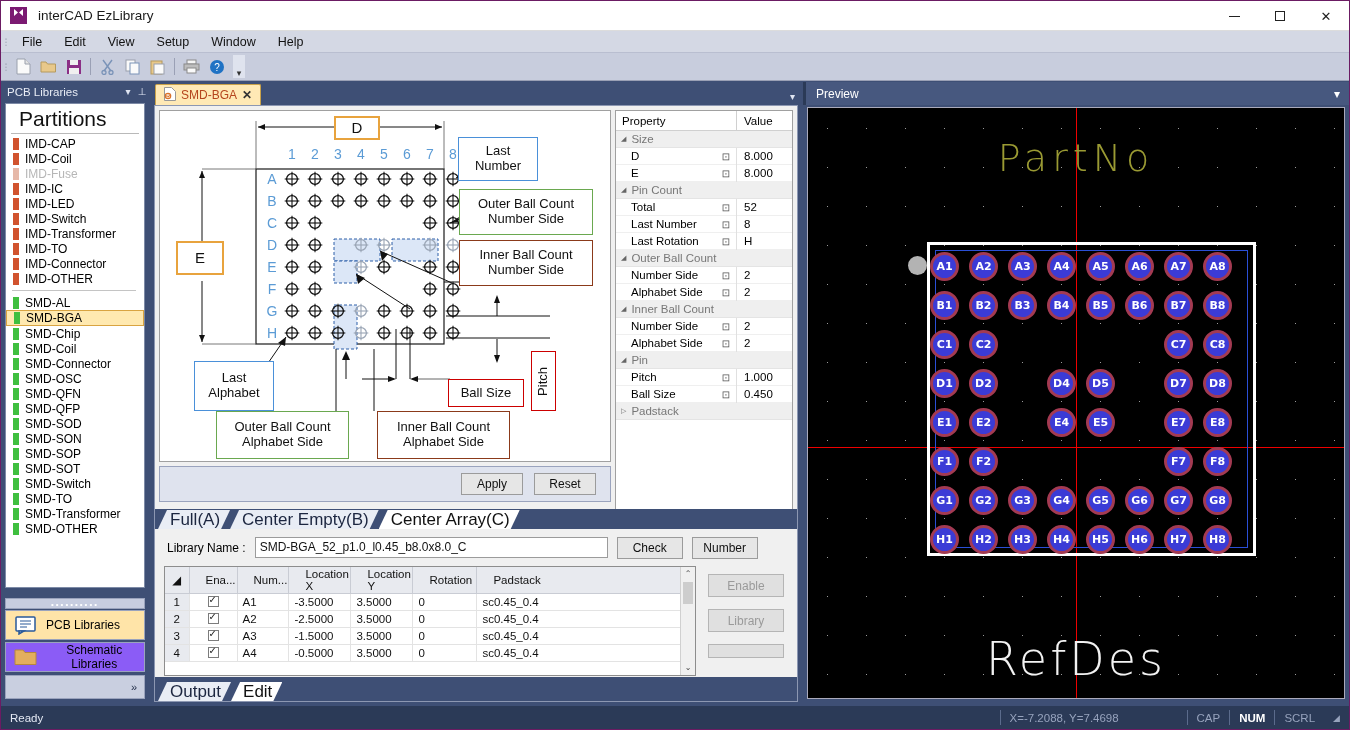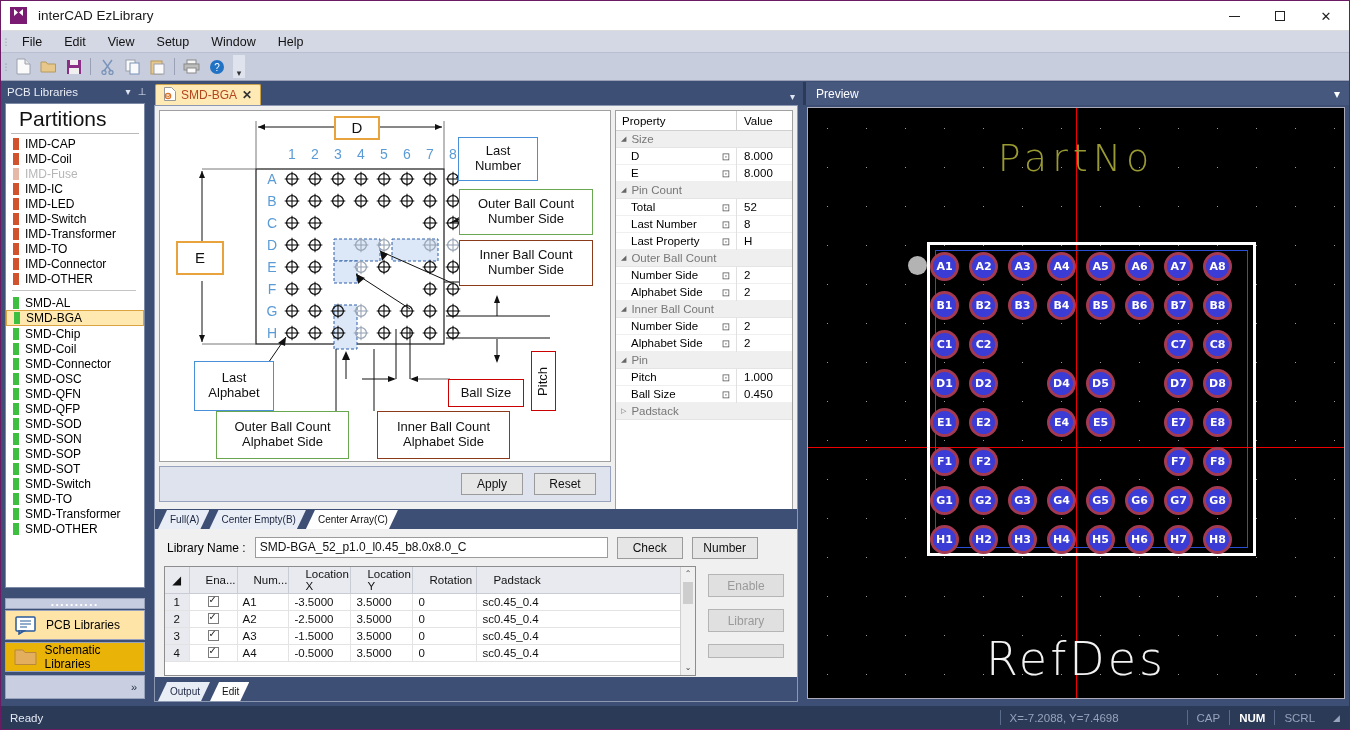--- a/index.html
+++ b/index.html
@@ -63,21 +63,21 @@
   .prow.dis { color:#b6b6b6; }
   .psep { height:1px; background:#c4c4c4; margin:4px 8px 4px 6px; }
 
   .dockgrip { position:absolute; left:4px; right:4px; bottom:96px; height:11px;
               background:#c7cde0; color:#fff; font-size:8px; text-align:center;
               letter-spacing:2px; line-height:11px; border:1px solid #9aa3bd; }
   .dockbtn { position:absolute; left:4px; right:4px; height:30px;
              display:flex; align-items:center; padding-left:8px;
              border:1px solid #9aa3bd; font-size:12px; }
   .dockbtn.b1 { bottom:65px; background:#ffe4a8; }
-  .dockbtn.b2 { bottom:33px; background:#eab308; }
+  .dockbtn.b2 { bottom:33px; background:#8b5cf6;text-align:center; }
   .dockbtn .gl { width:26px; height:20px; margin-right:6px; display:flex;
                  align-items:center; justify-content:center; }
   .dockbar { position:absolute; left:4px; right:4px; bottom:6px; height:24px;
              background:#c9cfe0; border:1px solid #9aa3bd;
              display:flex; align-items:center; justify-content:flex-end;
              padding-right:7px; font-size:11px; color:#1e2a44; }
 
   
   .center { position:absolute; left:150px; top:0; right:548px; bottom:0;
             background:#3e4f75; }
@@ -114,21 +114,21 @@
   .applybar { position:absolute; left:4px; top:360px; width:452px; height:36px;
               background:#dfe3ee; border:1px solid #9aa3bd; display:flex;
               align-items:center; justify-content:flex-end; gap:11px; padding-right:14px; }
   .btn { background:#e6e6e6; border:1px solid #9b9b9b; height:22px;
          min-width:62px; font-size:12px; display:flex; align-items:center;
          justify-content:center; color:#111; }
   .btn.dis { color:#9a9a9a; background:#e0e0e0; border-color:#b5b5b5; }
 
   .subtabs { position:absolute; left:0; right:0; top:403px; height:20px;
              background:#3e4f75; display:flex; align-items:flex-end; padding-left:3px; }
-  .stab { height:19px; padding:0 10px 0 12px; font-size:10px;
+  .stab { height:19px; padding:0 10px 0 12px; font-size:17px;
           display:flex; align-items:center; color:#eef1f8;
           background:#3e4f75; }
   .stab.act { background:#fff; color:#111;
               clip-path:polygon(0 100%, 9px 0, 100% 0, calc(100% - 9px) 100%); }
   .stab.inact { background:#e9edf5; color:#1c2640;
               clip-path:polygon(0 100%, 9px 0, 100% 0, calc(100% - 9px) 100%); }
 
   .libbar { position:absolute; left:3px; right:3px; top:423px; height:37px;
             background:#f0f0f0; display:flex; align-items:center; padding-left:9px; gap:9px; }
   .libbar .lbl { font-size:12px; }
@@ -861,21 +861,21 @@
                 <div class="nm">Total</div>
                 <div class="bx">⊡</div>
                 <div class="vl">52</div>
               </div>
               <div class="pg-row">
                 <div class="nm">Last Number</div>
                 <div class="bx">⊡</div>
                 <div class="vl">8</div>
               </div>
               <div class="pg-row">
-                <div class="nm">Last Property</div>
+                <div class="nm">Last Rotation</div>
                 <div class="bx">⊡</div>
                 <div class="vl">H</div>
               </div>
               <div class="pg-cat">
                 <span class="tri">◢</span>
                 <span>Outer Ball Count</span>
               </div>
               <div class="pg-row">
                 <div class="nm">Number Side</div>
                 <div class="bx">⊡</div>

